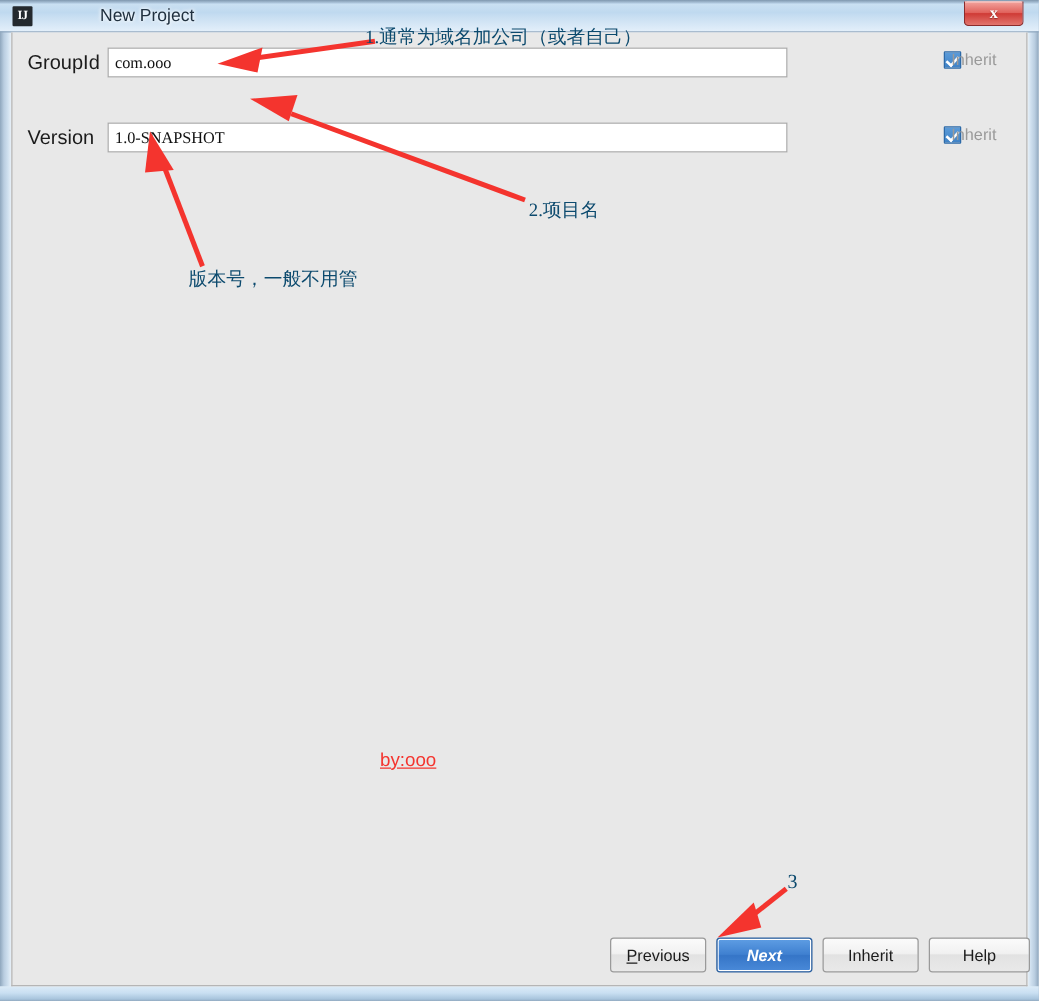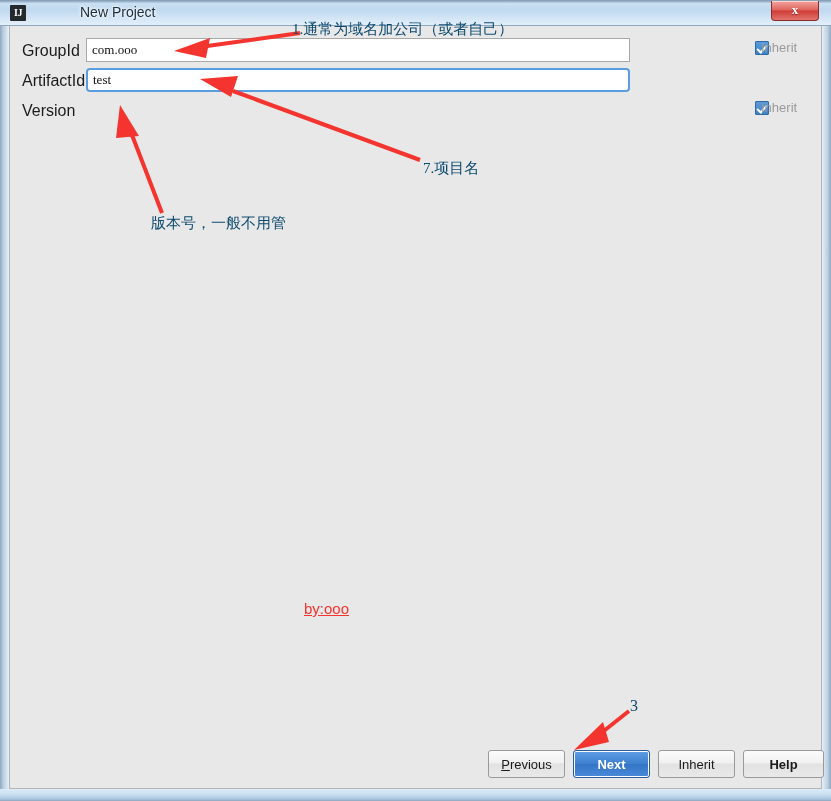--- a/index.html
+++ b/index.html
@@ -241,25 +241,26 @@
     cursor: pointer;
     box-sizing: border-box;
     padding: 0;
   }
   .dlg-button.primary {
     background: linear-gradient(to bottom, #5f9ee4 0%, #3f80d0 48%, #3575c7 52%, #4a8ad9 100%);
     border: 1px solid #2a5f9e;
     color: #ffffff;
     font-weight: bold;
     box-shadow: 0 0 0 1px #ffffff inset;
+    font-style: italic;
   }
   #btn-previous { left: 478px; width: 77px; }
   #btn-next     { left: 563px; width: 77px; }
   #btn-cancel   { left: 648px; width: 77px; }
-  #btn-help     { left: 733px; width: 81px; font-weight: bold; }
+  #btn-help     { left: 733px; width: 81px; }
   .mnemonic { text-decoration: underline; }
 </style>
 </head>
 <body>
 
 <div id="window">
 
   <div id="frame-left"></div>
   <div id="frame-right"></div>
   <div id="frame-bottom"></div>
@@ -276,27 +277,24 @@
 
     <div class="form-row" id="row-groupid">
       <div class="field-label">GroupId</div>
       <input class="field-input" id="input-groupid" type="text" value="com.ooo" style="">
       <div class="inherit-box">
         <div class="checkbox"></div>
         <div class="inherit-label">Inherit</div>
       </div>
     </div>
 
-    <div class="form-row" id="row-artifactid">
-      <div class="field-label">ArtifactId</div>
-      <input class="field-input focused" id="input-artifactid" type="text" value="test" style="">
-    </div>
 
     <div class="form-row" id="row-version">
       <div class="field-label">Version</div>
+      <input class="field-input" id="input-version" type="text" value="1.0-SNAPSHOT" style="">
       <div class="inherit-box">
         <div class="checkbox"></div>
         <div class="inherit-label">Inherit</div>
       </div>
     </div>
 
     <div id="by-text">by:ooo</div>
 
     <div id="button-bar">
       <button class="dlg-button" id="btn-previous"><span class="mnemonic">P</span><span>revious</span></button>
@@ -324,18 +322,18 @@
         <path d="M 162 213 L 132 135" stroke="#f4342e" stroke-width="4" fill="none"></path>
         <polygon points="120,105 139,136 116,138" fill="#f4342e"></polygon>
       </g>
 
       <g>
         <path d="M 629 711 L 600 734" stroke="#f4342e" stroke-width="4" fill="none"></path>
         <polygon points="574,750 603,722 609,742" fill="#f4342e"></polygon>
       </g>
     </svg>
     <div class="annot-text" id="annot-1-text">1.通常为域名加公司（或者自己）</div>
-    <div class="annot-text" id="annot-2-text">7.项目名</div>
+    <div class="annot-text" id="annot-2-text">2.项目名</div>
     <div class="annot-text" id="annot-3-text">版本号，一般不用管</div>
     <div class="annot-text" id="annot-next-num">3</div>
   </div>
 
 </div>
 
 </body></html>

